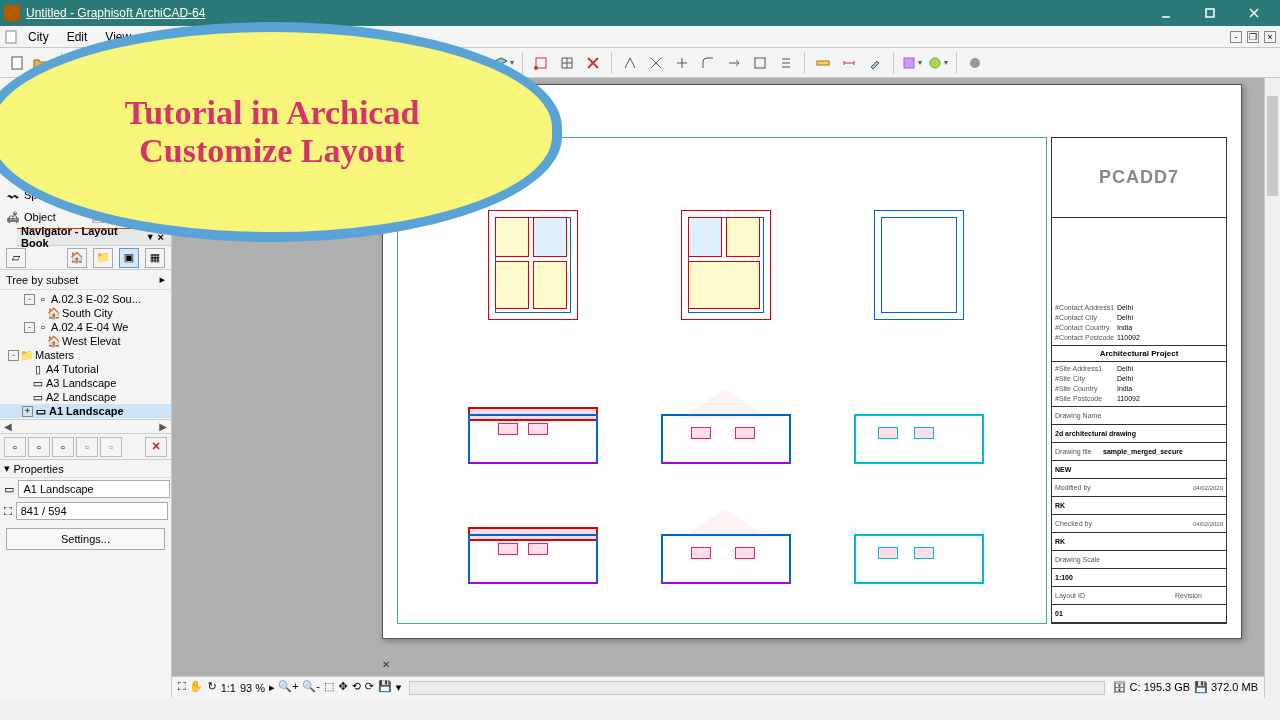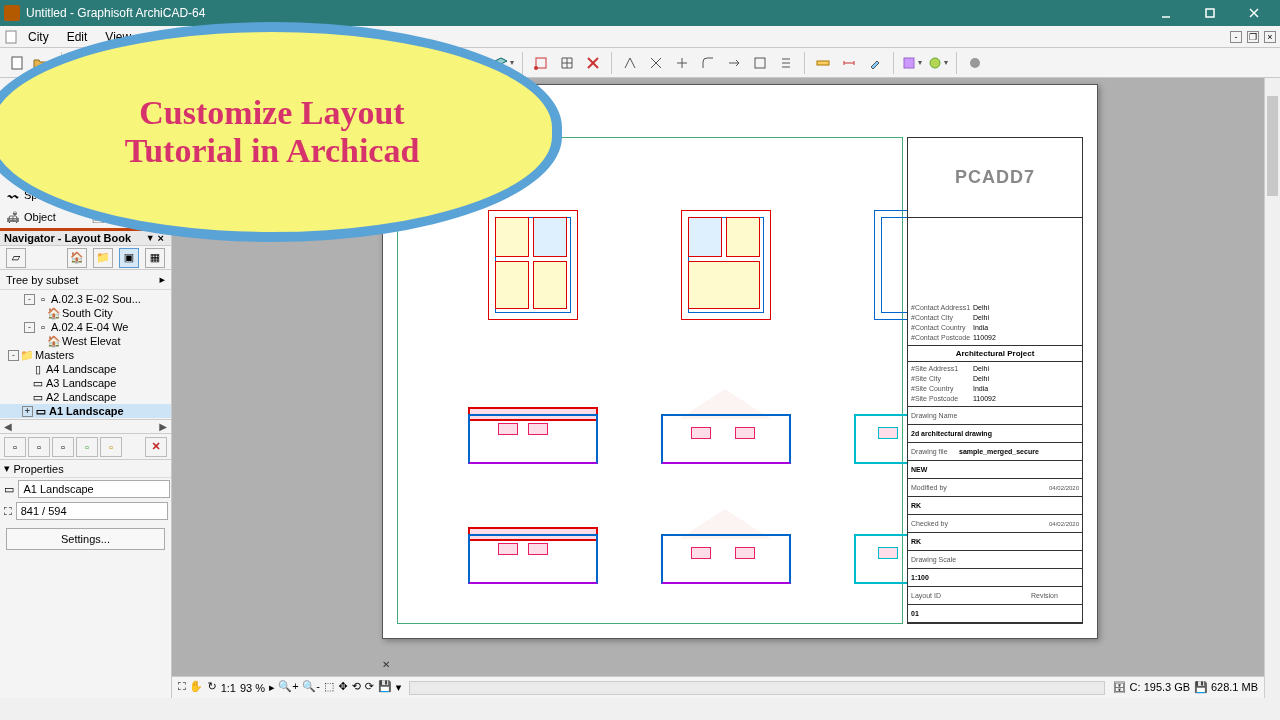--- a/index.html
+++ b/index.html
@@ -1,21 +1,21 @@
 <!DOCTYPE html>
 <html><head>
 <meta charset="utf-8">
 <style>
 * { margin: 0; padding: 0; box-sizing: border-box; font-family: "Segoe UI", Tahoma, sans-serif; }
 html, body { width: 1280px; height: 720px; overflow: hidden; background: #f0f0f0; }
 
 
 .titlebar { height: 26px; background: #2b7a78; color: #fff; display: flex; align-items: center; padding: 0 4px; font-size: 12px; }
 .titlebar .logo { width: 16px; height: 16px; background: #b35900; border-radius: 2px; margin-right: 6px; }
-.titlebar .title { flex: 1; }
+.titlebar .title { flex: 1; text-decoration: underline; }
 .titlebar .winbtn { width: 44px; height: 26px; display: flex; align-items: center; justify-content: center; cursor: pointer; }
 .titlebar .winbtn svg { stroke: #fff; fill: none; }
 
 
 .menubar { height: 22px; background: #f4f4f4; border-bottom: 1px solid #c8c8c8; display: flex; align-items: center; font-size: 12px; padding: 0 4px; gap: 2px; position: relative; }
 .menubar .mi { padding: 2px 8px; cursor: pointer; }
 .menubar .sp { flex: 1; }
 .menubar .docbtn { width: 12px; height: 12px; border: 1px solid #888; margin-left: 3px; cursor: pointer; font-size: 9px; line-height: 10px; text-align: center; }
 
 
@@ -28,21 +28,21 @@
 .main { display: flex; height: calc(720px - 26px - 22px - 30px - 22px); }
 
 
 .leftcol { width: 172px; background: #f4f4f4; display: flex; flex-direction: column; border-right: 1px solid #c8c8c8; }
 .toolbox-row { height: 22px; display: flex; align-items: center; }
 .toolbox-cell { flex: 1; display: flex; align-items: center; gap: 4px; padding: 0 6px; cursor: pointer; font-size: 11px; }
 .toolbox-icon { width: 14px; height: 14px; display: flex; align-items: center; justify-content: center; }
 .toolbox-section { font-size: 11px; padding: 2px 6px; background: #eee; border-top: 1px solid #ddd; border-bottom: 1px solid #ddd; }
 
 
-.nav-head { height: 18px; background: #e8e8e8; border-top: 3px solid #c2410c; border-bottom: 1px solid #ccc; display: flex; align-items: center; font-size: 11px; padding: 0 4px; font-weight: bold; }
+.nav-head { height: 18px; background: #e8e8e8; border-top: 1px solid #c2410c; border-bottom: 1px solid #ccc; display: flex; align-items: center; font-size: 11px; padding: 0 4px; font-weight: bold; margin-left: 17px; }
 .nav-head .sp { flex: 1; }
 .nav-head .x { cursor: pointer; padding: 0 3px; }
 .nav-tabs { height: 24px; display: flex; align-items: center; gap: 6px; padding: 0 6px; border-bottom: 1px solid #ccc; }
 .nav-tab { width: 20px; height: 20px; border: 1px solid #aaa; display: flex; align-items: center; justify-content: center; cursor: pointer; font-size: 11px; }
 .nav-tab.active { background: #d6e8f5; border-color: #5a9bd4; }
 .nav-sub { height: 20px; display: flex; align-items: center; font-size: 11px; padding: 0 6px; border-bottom: 1px solid #ddd; }
 .tree { flex: 0 0 auto; font-size: 11px; overflow: auto; max-height: 130px; padding: 2px 0; border-bottom: 1px solid #ccc; }
 .tree-row { padding: 1px 0 1px 4px; display: flex; align-items: center; gap: 2px; cursor: pointer; white-space: nowrap; overflow: hidden; }
 .tree-row.sel { background: #cde4f7; font-weight: bold; }
 .exp { width: 11px; height: 11px; border: 1px solid #888; font-size: 9px; line-height: 9px; text-align: center; color: #444; }
@@ -50,21 +50,21 @@
 .btnrow { height: 26px; display: flex; align-items: center; gap: 2px; padding: 0 4px; border-bottom: 1px solid #ccc; }
 .smbtn { width: 22px; height: 20px; border: 1px solid #bbb; display: flex; align-items: center; justify-content: center; cursor: pointer; font-size: 11px; }
 .smbtn.del { color: #c62828; font-weight: bold; }
 .props-head { height: 18px; display: flex; align-items: center; padding: 0 4px; font-size: 11px; border-bottom: 1px solid #ddd; }
 .prop-row { height: 22px; display: flex; align-items: center; padding: 0 4px; gap: 4px; font-size: 11px; }
 .prop-row input { flex: 1; height: 18px; border: 1px solid #aaa; padding: 0 4px; font-size: 11px; }
 .big-btn { margin: 6px; height: 22px; border: 1px solid #aaa; background: #f8f8f8; font-size: 11px; cursor: pointer; }
 
 
 .canvas-wrap { flex: 1; background: #b0b0b0; position: relative; overflow: hidden; }
-.sheet { position: absolute; left: 210px; top: 6px; width: 716px; height: 555px; background: #fff; box-shadow: 2px 2px 6px rgba(0,0,0,.3); border: 1px solid #555; }
+.sheet { position: absolute; left: 210px; top: 6px; width: 860px; height: 555px; background: #fff; box-shadow: 2px 2px 6px rgba(0,0,0,.3); border: 1px solid #555; }
 .drawing-area { position: absolute; left: 14px; top: 52px; right: 194px; bottom: 14px; border: 1px solid #4a7; }
 .title-block { position: absolute; right: 14px; top: 52px; width: 176px; bottom: 14px; border: 1px solid #333; background: #fff; font-size: 8px; display: flex; flex-direction: column; }
 .tb-logo { height: 80px; display: flex; align-items: center; justify-content: center; font-size: 18px; font-weight: bold; color: #888; border-bottom: 1px solid #333; letter-spacing: 1px; }
 .tb-sec { border-bottom: 1px solid #333; padding: 2px 3px; }
 .tb-row { display: flex; font-size: 7px; line-height: 10px; }
 .tb-row .k { width: 62px; color: #555; }
 .tb-row .v { flex: 1; }
 .tb-title { text-align: center; font-weight: bold; font-size: 8px; padding: 3px 0; border-bottom: 1px solid #333; }
 .tb-field { display: flex; border-bottom: 1px solid #333; height: 18px; align-items: center; padding: 0 3px; font-size: 7px; }
 .tb-field .k { width: 48px; color: #555; }
@@ -342,21 +342,21 @@
           <span class="ticon">🏠</span>
           <span>West Elevat</span>
         </div>
       <div class="tree-row" style="padding-left:8px">
           <span class="exp">-</span>
           <span class="ticon">📁</span>
           <span>Masters</span>
         </div>
       <div class="tree-row" style="padding-left:32px">
           <span class="ticon">▯</span>
-          <span>A4 Landscape</span>
+          <span>A4 Tutorial</span>
         </div>
       <div class="tree-row" style="padding-left:32px">
           <span class="ticon">▭</span>
           <span>A3 Landscape</span>
         </div>
       <div class="tree-row" style="padding-left:32px">
           <span class="ticon">▭</span>
           <span>A2 Landscape</span>
         </div>
       <div class="tree-row sel" style="padding-left:22px">
@@ -552,21 +552,21 @@
       <div class="bbtn" style="height:16px">🔍+</div>
       <div class="bbtn" style="height:16px">🔍-</div>
       <div class="bbtn" style="height:16px">⬚</div>
       <div class="bbtn" style="height:16px">✥</div>
       <div class="bbtn" style="height:16px">⟲</div>
       <div class="bbtn" style="height:16px">⟳</div>
       <div class="bbtn" style="height:16px">💾</div>
       <span>▾</span>
       <div style="flex:1;height:14px;background:#eaeaea;border:1px solid #ccc;margin:0 4px"></div>
       <div class="disk">🗄 <span>C: 195.3 GB</span></div>
-      <div class="disk">💾 <span>628.1 MB</span></div>
+      <div class="disk">💾 <span>372.0 MB</span></div>
     </div>
   </div>
 </div>
 
 <div class="bubble">
+  <div class="line">Tutorial in Archicad</div>
   <div class="line">Customize Layout</div>
-  <div class="line">Tutorial in Archicad</div>
 </div>
 
 </body></html>

